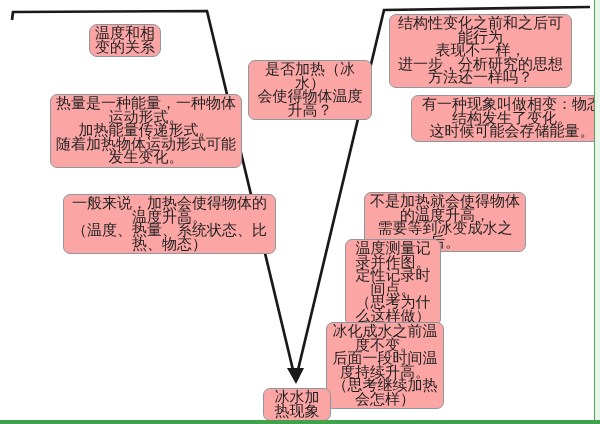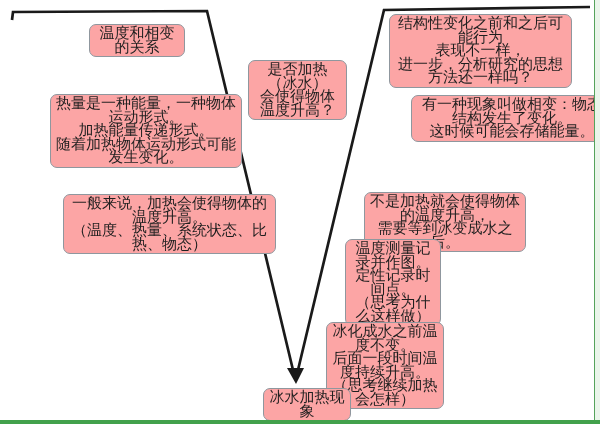--- a/index.html
+++ b/index.html
@@ -29,48 +29,48 @@
 <body>
 
 <div id="stage">
 
   <svg class="vee" viewBox="0 0 600 424">
     <path d="M12,20 L13,12 L207,11 L293,370" fill="none" stroke="#1a1a1a" stroke-width="2.7"></path>
     <path d="M298,370 L384,10 L590,7" fill="none" stroke="#1a1a1a" stroke-width="2.7"></path>
     <polygon points="287,368 304,368 296,384" fill="#1a1a1a"></polygon>
   </svg>
 
-  <div class="node" style="left:89px;top:24px;width:96px;">温度和相变的关系</div>
+  <div class="node" style="left:89px;top:24px;width:72px;border-radius:8px;">温度和相变的关系</div>
 
   <div class="node" style="left:50px;top:94px;width:192px;">热量是一种能量，一种物体运动形式。
 加热能量传递形式。
 随着加热物体运动形式可能发生变化。</div>
 
   <div class="node" style="left:63px;top:194px;width:213px;">一般来说，加热会使得物体的温度升高。
 （温度、热量、系统状态、比热、物态）</div>
 
-  <div class="node" style="left:248px;top:60px;width:99px;">是否加热（冰水）
+  <div class="node" style="left:248px;top:60px;width:124px;">是否加热（冰水）
 会使得物体温度升高？</div>
 
   <div class="node" style="left:389px;top:14px;width:183px;">结构性变化之前和之后可能行为
 表现不一样，
 进一步，分析研究的思想方法还一样吗？</div>
 
   <div class="node" style="left:371px;top:95px;width:202px;margin-left:40px;">有一种现象叫做相变：物态结构发生了变化。
 这时候可能会存储能量。</div>
 
   <div class="node" style="left:364px;top:192px;width:162px;">不是加热就会使得物体的温度升高，
 需要等到冰变成水之后。</div>
 
   <div class="node" style="left:345px;top:239px;width:96px;">温度测量记录并作图。
 定性记录时间点。
 （思考为什么这样做）</div>
 
   <div class="node" style="left:326px;top:322px;width:118px;">冰化成水之前温度不变。
 后面一段时间温度持续升高。
 （思考继续加热会怎样）</div>
 
-  <div class="node" style="left:263px;top:388px;width:88px;">冰水加热现象</div>
+  <div class="node" style="left:263px;top:388px;width:68px;">冰水加热现象</div>
 
   <div class="edge-right"></div>
   <div class="edge-bottom"></div>
 
 </div>
 
 </body></html>

